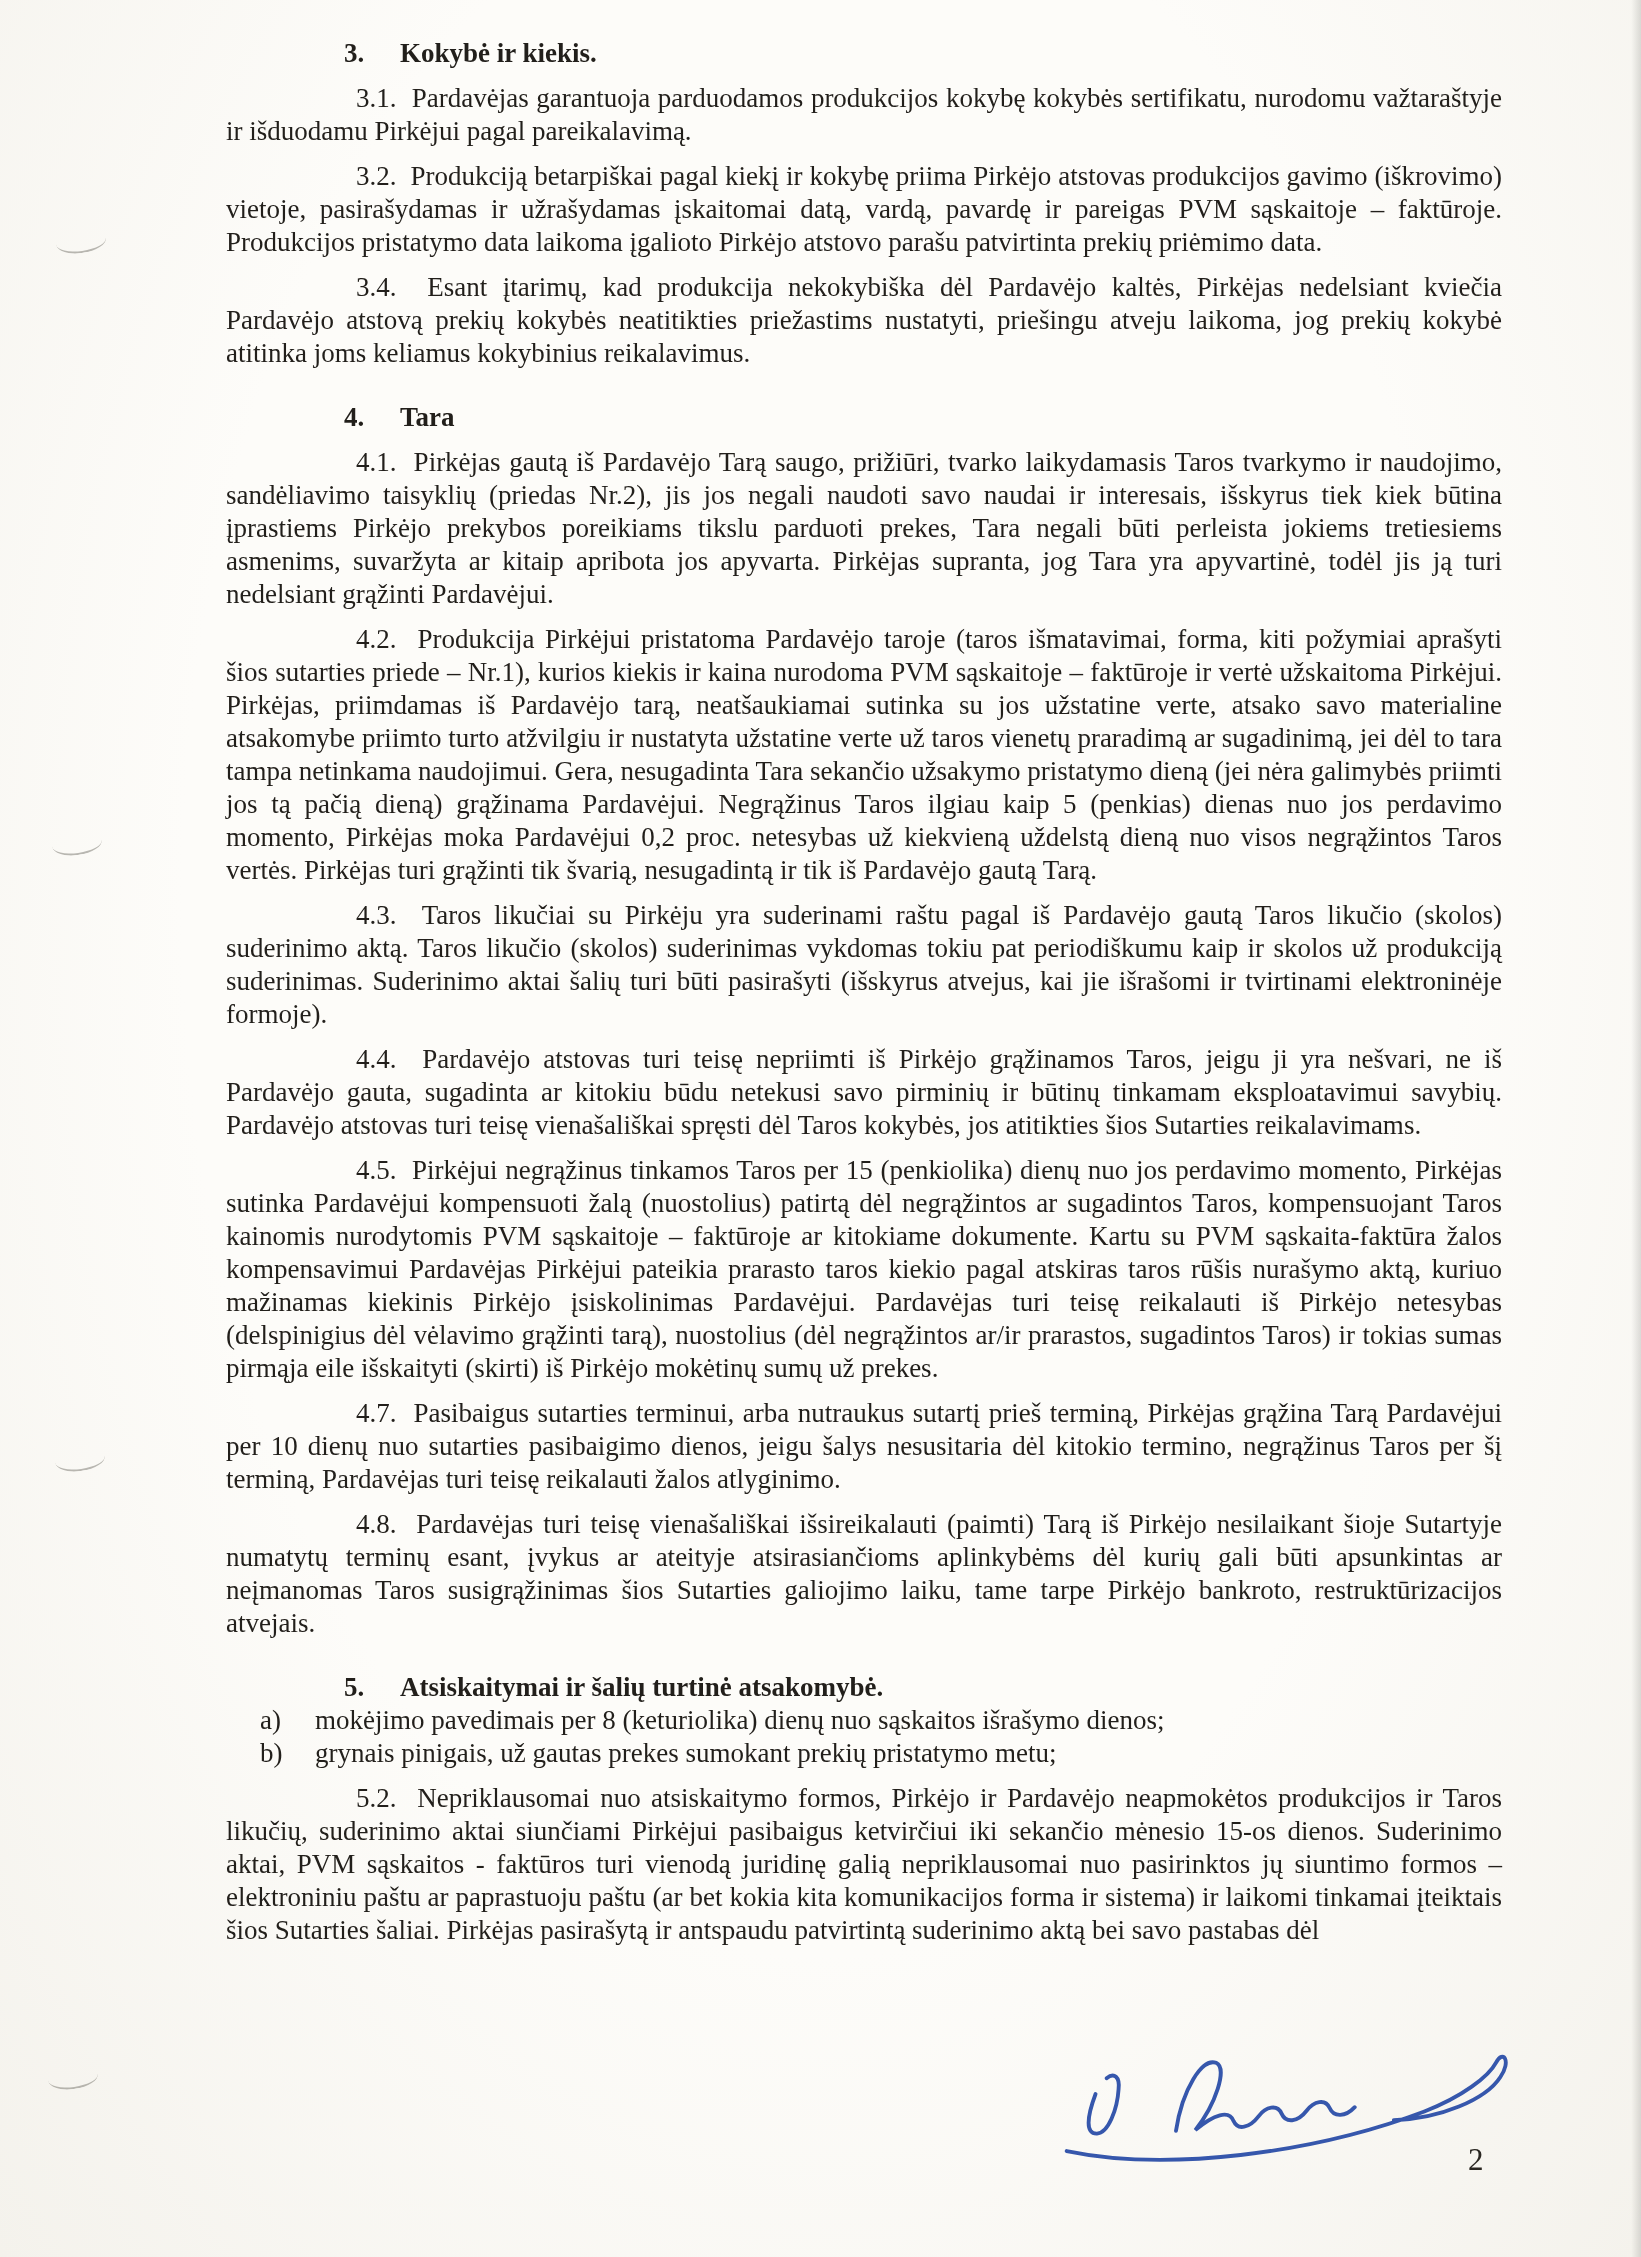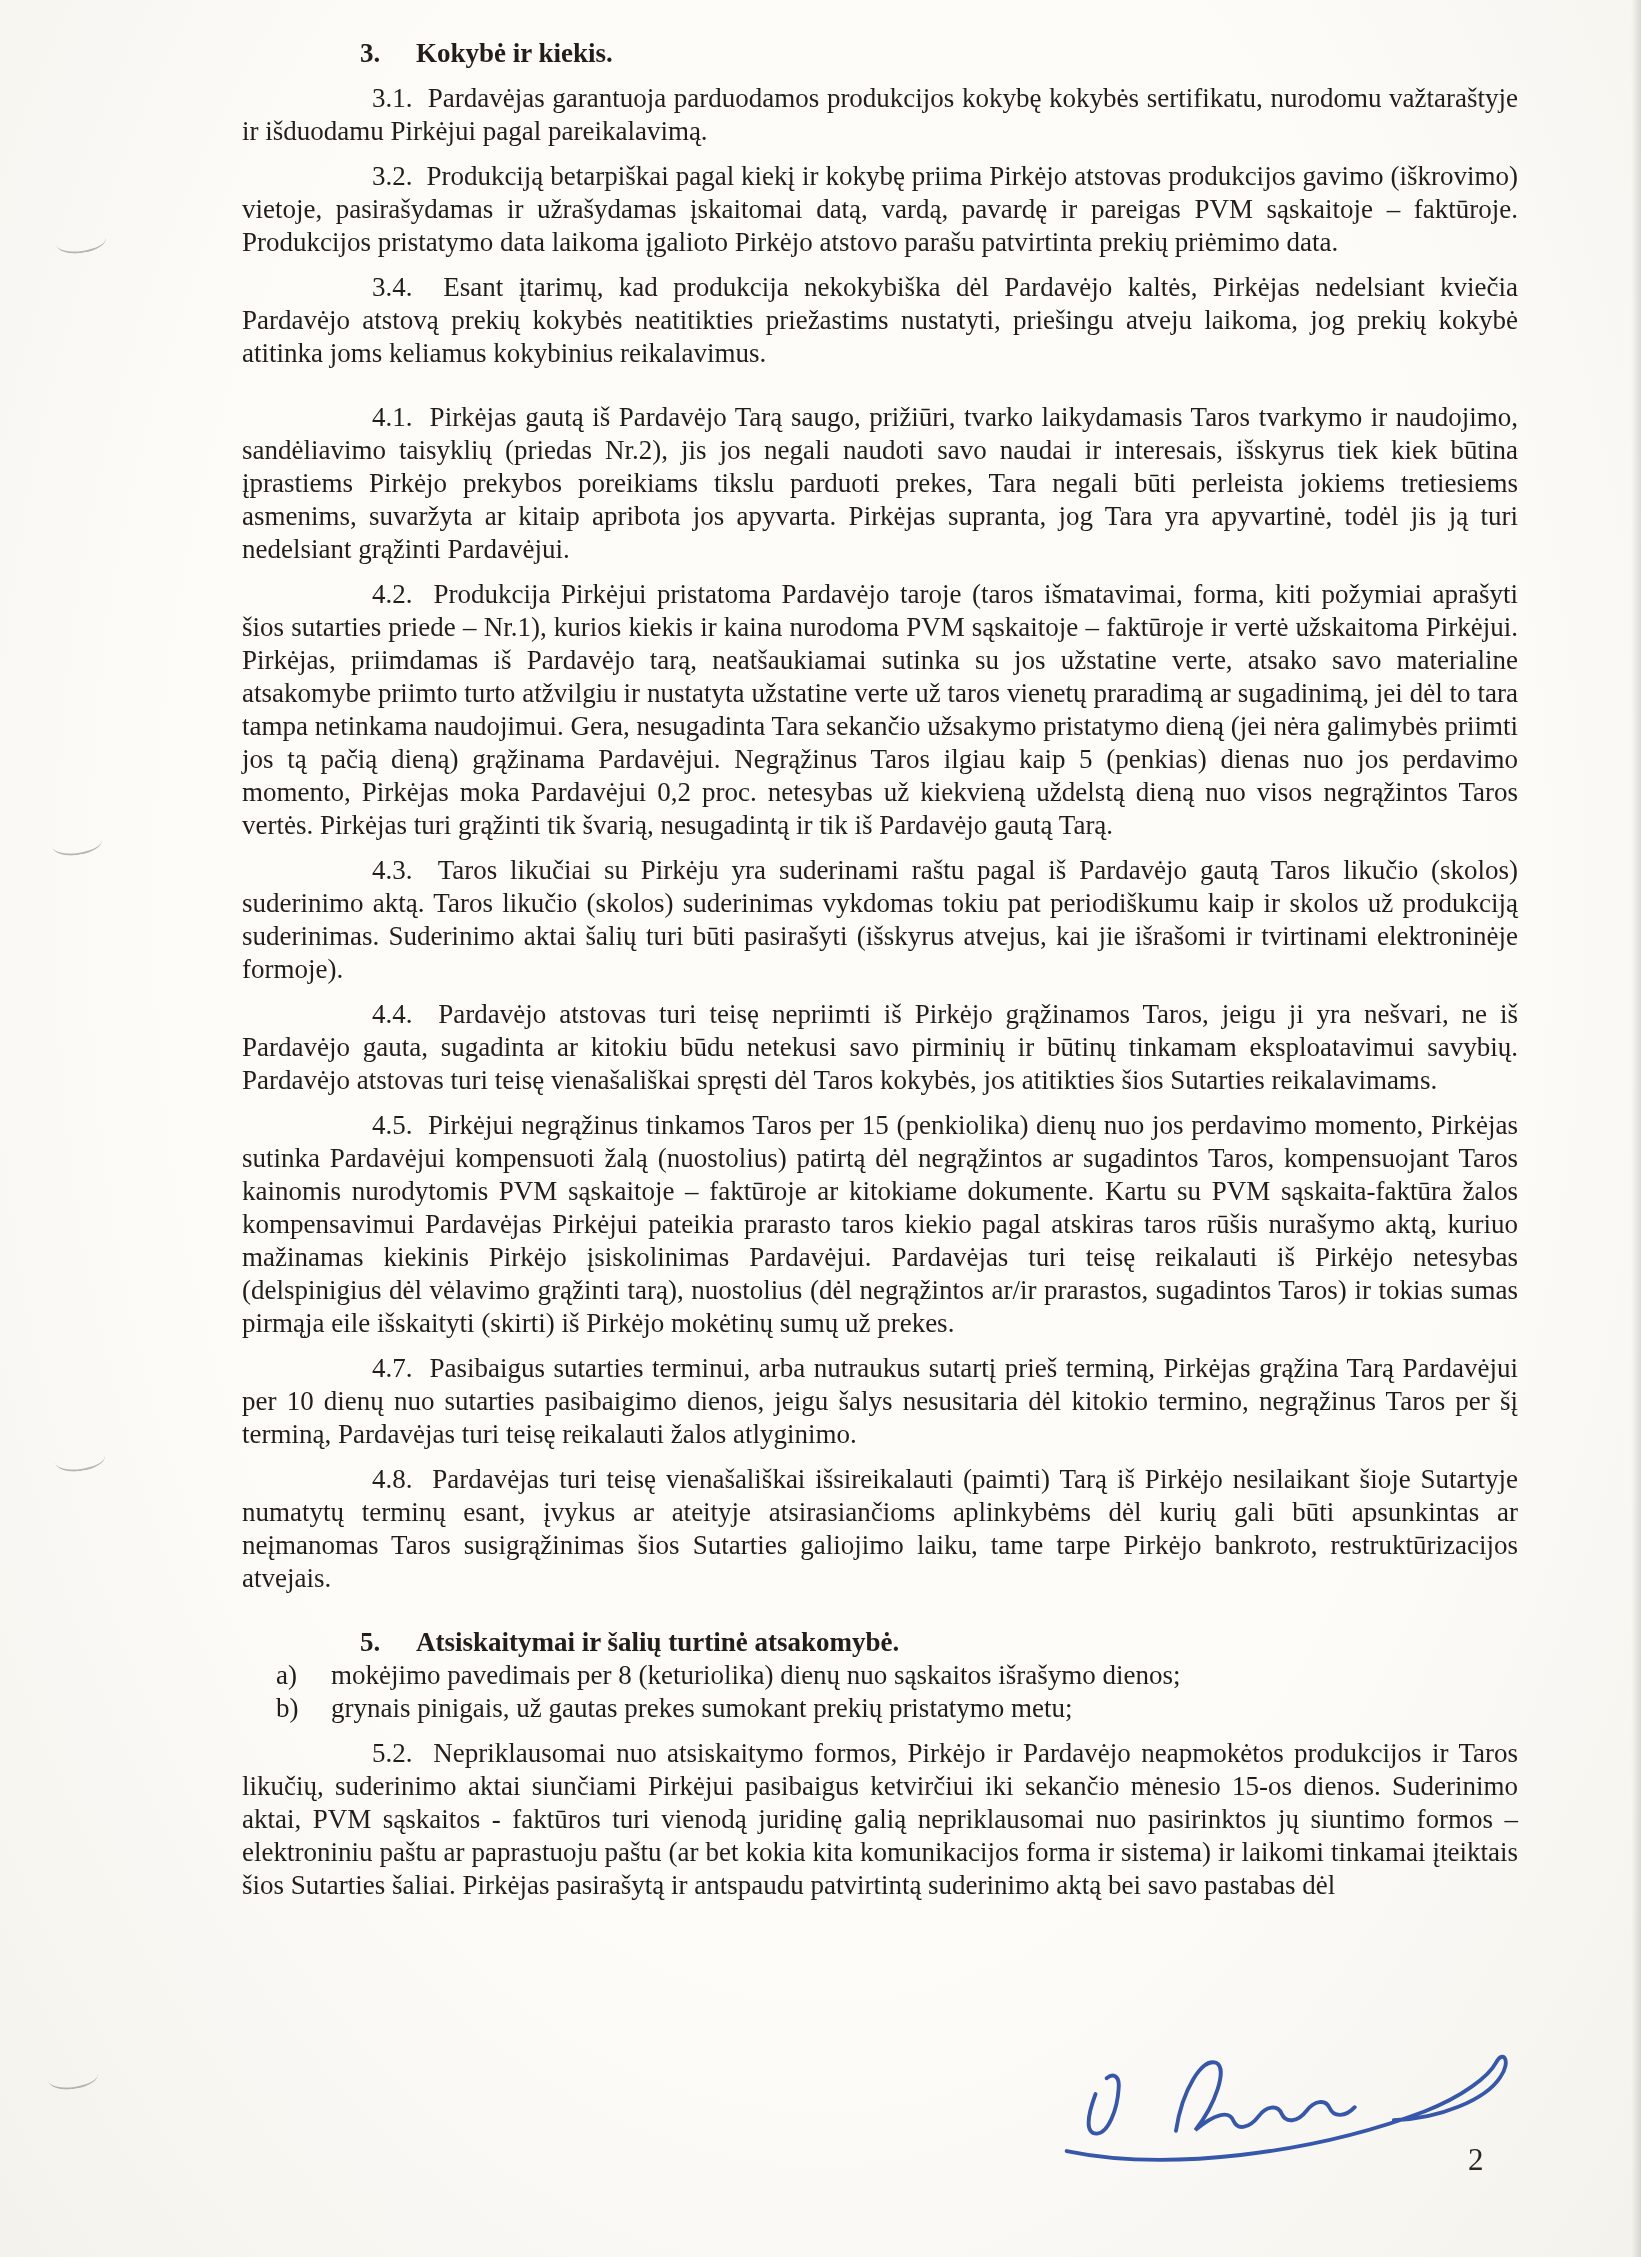--- a/index.html
+++ b/index.html
@@ -21,21 +21,21 @@
     border-bottom:2.9px solid rgba(118,115,108,0.5);
     border-radius:50%;
     transform:rotate(-8deg);
   }
   .m1 { left:56px; top:230px; }
   .m2 { left:52px; top:832px; }
   .m3 { left:55px; top:1448px; }
   .m4 { left:48px; top:2066px; }
 
   .content {
-    position:absolute; left:230px; top:37px; width:1300px;
+    position:absolute; left:214px; top:37px; width:1300px;
     font-size:27px; line-height:33px;
     text-align:justify;
   }
   .sec { margin:0; }
   .sec.spaced { margin-top:31px; }
   .h-sec {
     margin:0; padding-left:130px;
     font-size:27px; line-height:33px; font-weight:700;
     text-align:left;
   }
@@ -70,20 +70,23 @@
     <section class="sec">
       <h3 class="h-sec">
         <span class="h-num">3.</span><span class="h-title">Kokybė ir kiekis.</span>
       </h3>
       <p class="para">3.1.&nbsp; Pardavėjas garantuoja parduodamos produkcijos kokybę kokybės sertifikatu, nurodomu važtaraštyje ir išduodamu Pirkėjui pagal pareikalavimą.</p>
       <p class="para">3.2.&nbsp; Produkciją betarpiškai pagal kiekį ir kokybę priima Pirkėjo atstovas produkcijos gavimo (iškrovimo) vietoje, pasirašydamas ir užrašydamas įskaitomai datą, vardą, pavardę ir pareigas PVM sąskaitoje – faktūroje. Produkcijos pristatymo data laikoma įgalioto Pirkėjo atstovo parašu patvirtinta prekių priėmimo data.</p>
       <p class="para">3.4.&nbsp; Esant įtarimų, kad produkcija nekokybiška dėl Pardavėjo kaltės, Pirkėjas nedelsiant kviečia Pardavėjo atstovą prekių kokybės neatitikties priežastims nustatyti, priešingu atveju laikoma, jog prekių kokybė atitinka joms keliamus kokybinius reikalavimus.</p>
     </section>
 
     <section class="sec spaced">
+      <h3 class="h-sec">
+        <span class="h-num">4.</span><span class="h-title">Tara</span>
+      </h3>
       <p class="para">4.1.&nbsp; Pirkėjas gautą iš Pardavėjo Tarą saugo, prižiūri, tvarko laikydamasis Taros tvarkymo ir naudojimo, sandėliavimo taisyklių (priedas Nr.2), jis jos negali naudoti savo naudai ir interesais, išskyrus tiek kiek būtina įprastiems Pirkėjo prekybos poreikiams tikslu parduoti prekes, Tara negali būti perleista jokiems tretiesiems asmenims, suvaržyta ar kitaip apribota jos apyvarta. Pirkėjas supranta, jog Tara yra apyvartinė, todėl jis ją turi nedelsiant grąžinti Pardavėjui.</p>
       <p class="para">4.2.&nbsp; Produkcija Pirkėjui pristatoma Pardavėjo taroje (taros išmatavimai, forma, kiti požymiai aprašyti šios sutarties priede – Nr.1), kurios kiekis ir kaina nurodoma PVM sąskaitoje – faktūroje ir vertė užskaitoma Pirkėjui. Pirkėjas, priimdamas iš Pardavėjo tarą, neatšaukiamai sutinka su jos užstatine verte, atsako savo materialine atsakomybe priimto turto atžvilgiu ir nustatyta užstatine verte už taros vienetų praradimą ar sugadinimą, jei dėl to tara tampa netinkama naudojimui. Gera, nesugadinta Tara sekančio užsakymo pristatymo dieną (jei nėra galimybės priimti jos tą pačią dieną) grąžinama Pardavėjui. Negrąžinus Taros ilgiau kaip 5 (penkias) dienas nuo jos perdavimo momento, Pirkėjas moka Pardavėjui 0,2 proc. netesybas už kiekvieną uždelstą dieną nuo visos negrąžintos Taros vertės. Pirkėjas turi grąžinti tik švarią, nesugadintą ir tik iš Pardavėjo gautą Tarą.</p>
       <p class="para">4.3.&nbsp; Taros likučiai su Pirkėju yra suderinami raštu pagal iš Pardavėjo gautą Taros likučio (skolos) suderinimo aktą. Taros likučio (skolos) suderinimas vykdomas tokiu pat periodiškumu kaip ir skolos už produkciją suderinimas. Suderinimo aktai šalių turi būti pasirašyti (išskyrus atvejus, kai jie išrašomi ir tvirtinami elektroninėje formoje).</p>
       <p class="para">4.4.&nbsp; Pardavėjo atstovas turi teisę nepriimti iš Pirkėjo grąžinamos Taros, jeigu ji yra nešvari, ne iš Pardavėjo gauta, sugadinta ar kitokiu būdu netekusi savo pirminių ir būtinų tinkamam eksploatavimui savybių. Pardavėjo atstovas turi teisę vienašališkai spręsti dėl Taros kokybės, jos atitikties šios Sutarties reikalavimams.</p>
       <p class="para">4.5.&nbsp; Pirkėjui negrąžinus tinkamos Taros per 15 (penkiolika) dienų nuo jos perdavimo momento, Pirkėjas sutinka Pardavėjui kompensuoti žalą (nuostolius) patirtą dėl negrąžintos ar sugadintos Taros, kompensuojant Taros kainomis nurodytomis PVM sąskaitoje – faktūroje ar kitokiame dokumente. Kartu su PVM sąskaita-faktūra žalos kompensavimui Pardavėjas Pirkėjui pateikia prarasto taros kiekio pagal atskiras taros rūšis nurašymo aktą, kuriuo mažinamas kiekinis Pirkėjo įsiskolinimas Pardavėjui. Pardavėjas turi teisę reikalauti iš Pirkėjo netesybas (delspinigius dėl vėlavimo grąžinti tarą), nuostolius (dėl negrąžintos ar/ir prarastos, sugadintos Taros) ir tokias sumas pirmąja eile išskaityti (skirti) iš Pirkėjo mokėtinų sumų už prekes.</p>
       <p class="para">4.7.&nbsp; Pasibaigus sutarties terminui, arba nutraukus sutartį prieš terminą, Pirkėjas grąžina Tarą Pardavėjui per 10 dienų nuo sutarties pasibaigimo dienos, jeigu šalys nesusitaria dėl kitokio termino, negrąžinus Taros per šį terminą, Pardavėjas turi teisę reikalauti žalos atlyginimo.</p>
       <p class="para">4.8.&nbsp; Pardavėjas turi teisę vienašališkai išsireikalauti (paimti) Tarą iš Pirkėjo nesilaikant šioje Sutartyje numatytų terminų esant, įvykus ar ateityje atsirasiančioms aplinkybėms dėl kurių gali būti apsunkintas ar neįmanomas Taros susigrąžinimas šios Sutarties galiojimo laiku, tame tarpe Pirkėjo bankroto, restruktūrizacijos atvejais.</p>
     </section>
 
     <section class="sec spaced">

